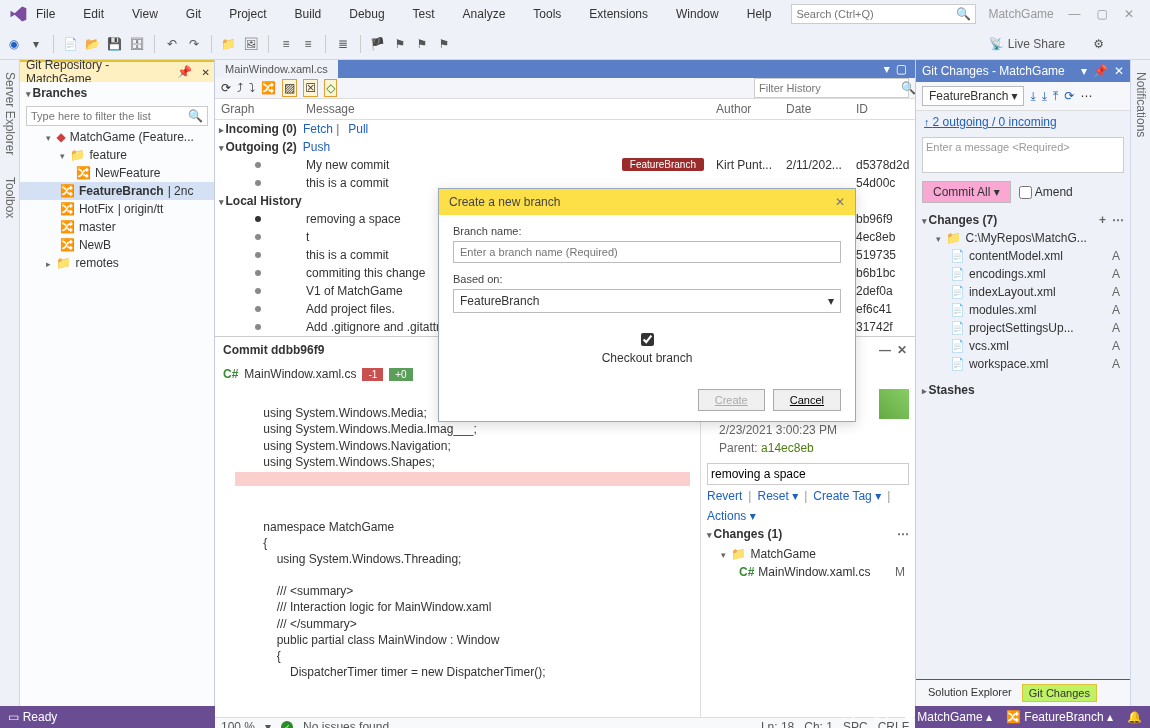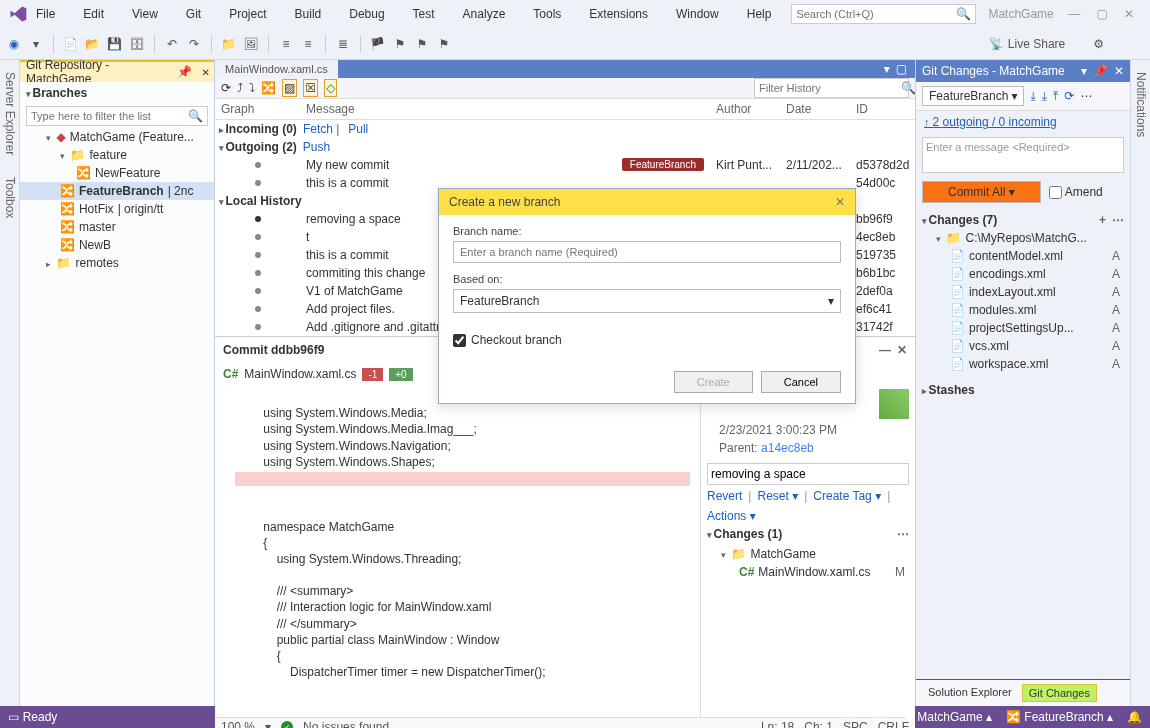--- a/index.html
+++ b/index.html
@@ -67,59 +67,59 @@
 .cs-icon { color: #388a34; font-weight: bold; }
 .diff-badge { padding: 1px 6px; color: #fff; font-size: 10px; }
 .diff-badge.minus { background: #c85050; }
 .diff-badge.plus { background: #5a9e5a; }
 .commit-body { display: flex; flex: 1; }
 .code-panel { flex: 1; font-family: Consolas, monospace; font-size: 12px; padding: 4px 0 4px 35px; background: #fff; overflow: auto; white-space: pre; line-height: 1.35; position: relative; }
 .code-panel .minus-line { background: #fccfcf; }
 .commit-meta { width: 215px; border-left: 1px solid #ddd; padding: 4px 6px; font-size: 11px; }
 .commit-meta .avatar { width: 30px; height: 30px; background: linear-gradient(45deg, #6a4, #8c6); margin-left: auto; }
 .commit-meta .info-row { margin: 4px 12px; color: #666; }
-.commit-meta .link { color: #3b82f6; cursor: pointer; }
+.commit-meta .link { color: #4d7c0f; cursor: pointer; }
 .commit-meta input { width: 100%; border: 1px solid #ccc; padding: 3px; margin: 4px 0; }
 .commit-meta .link-bar { display: flex; gap: 6px; flex-wrap: wrap; }
 .commit-meta .link-bar span { color: #2060c0; cursor: pointer; }
 .changes-header { font-weight: bold; padding: 4px 0; display: flex; align-items: center; }
 .status-bar-code { height: 20px; border-top: 1px solid #ddd; display: flex; align-items: center; padding: 0 6px; gap: 10px; font-size: 11px; color: #555; background: #f8f9fb; }
 .status-bar-code .ok-icon { color: #fff; background: #2a8a2a; border-radius: 50%; width: 12px; height: 12px; display: inline-flex; align-items: center; justify-content: center; font-size: 8px; }
 .right-header { background: #5b7fc7; color: #fff; height: 22px; display: flex; align-items: center; padding: 0 6px; font-size: 11px; }
 .right-header .icons { margin-left: auto; display: flex; gap: 6px; }
 .changes-toolbar { padding: 4px 6px; background: #f6f7fb; display: flex; align-items: center; gap: 6px; border-bottom: 1px solid #ddd; }
 .changes-toolbar .branch-btn { border: 1px solid #bbb; background: #fff; padding: 2px 6px; display: flex; align-items: center; gap: 3px; }
 .changes-toolbar .arrow-ico { color: #2060c0; cursor: pointer; }
 .outgoing-link { padding: 4px 8px; color: #2060c0; text-decoration: underline; cursor: pointer; font-size: 11px; }
 .commit-msg-box { margin: 4px 6px; border: 1px solid #ccc; background: #fff; height: 36px; padding: 3px; font-size: 11px; color: #999; }
 .commit-btn-row { padding: 4px 6px; display: flex; align-items: center; gap: 8px; }
-.commit-btn { border: 1px solid #bbb; background: #f97316; padding: 3px 25px; cursor: pointer; }
+.commit-btn { border: 1px solid #bbb; background: #f9a8d4; padding: 3px 10px; cursor: pointer; }
 .amend-chk { display: flex; align-items: center; gap: 3px; font-size: 11px; }
 .changes-section { padding: 4px 6px; }
 .changes-section .hdr { font-weight: bold; display: flex; align-items: center; padding: 2px 0; }
 .changes-section .hdr .more { margin-left: auto; color: #666; }
 .file-item { padding: 2px 0 2px 28px; display: flex; align-items: center; gap: 4px; font-size: 11px; }
 .file-item .status-a { margin-left: auto; color: #666; padding-right: 4px; }
 .bottom-tabs { margin-top: auto; padding: 4px 6px; display: flex; gap: 4px; background: #f6f7fb; border-top: 1px solid #15803d; }
 .bottom-tabs .btab { padding: 2px 6px; font-size: 11px; }
 .bottom-tabs .btab.active { background: #bef264; border: 1px solid #e0c134; }
 .status-bar { height: 22px; background: #6a4c93; color: #fff; display: flex; align-items: center; padding: 0 8px; font-size: 11px; gap: 14px; }
 .status-bar .right-items { margin-left: auto; display: flex; gap: 14px; }
 .dialog { position: absolute; left: 438px; top: 188px; width: 418px; background: #fff; border: 1px solid #9ab; z-index: 100; box-shadow: 0 3px 12px rgba(0,0,0,.15); }
 .dialog-title { background: #fde047; padding: 6px 10px; display: flex; align-items: center; font-size: 12px; color: #444; }
 .dialog-title .x { margin-left: auto; cursor: pointer; color: #777; }
 .dialog-body { padding: 10px 14px; }
 .dialog-body label { display: block; margin-bottom: 4px; font-size: 11px; color: #444; }
 .dialog-body input[type=text], .dialog-body .select { width: 100%; border: 1px solid #bbb; padding: 4px 6px; font-size: 11px; color: #888; margin-bottom: 10px; background: #fff; }
 .dialog-body .select { display: flex; align-items: center; color: #333; }
 .dialog-body .select .caret { margin-left: auto; }
-.dialog-body .chk { display: flex; align-items: center; gap: 5px; font-size: 11px; color: #333; margin-top: 20px; }
+.dialog-body .chk { display: flex; align-items: center; gap: 5px; font-size: 11px; color: #333; margin-top: 20px; flex-direction: column; }
 .dialog-body .chk input { accent-color: #333; }
 .dialog-buttons { display: flex; justify-content: flex-end; gap: 8px; padding: 10px 14px; }
-.dialog-buttons button { border: 1px solid #aaa; background: #f0f0f0; padding: 4px 22px; cursor: pointer; font-size: 11px; }
+.dialog-buttons button { border: 1px solid #aaa; background: #f0f0f0; padding: 4px 16px; cursor: pointer; font-size: 11px; text-decoration: underline; }
 .dialog-buttons button:disabled { color: #aaa; }
 .chev::before { content: "▸"; font-size: 9px; color: #666; margin-right: 2px; }
 .chev.open::before { content: "▾"; }
 </style>
 </head>
 <body>
 
 <div class="titlebar">
   <div class="logo">
     <svg viewBox="0 0 24 24">

